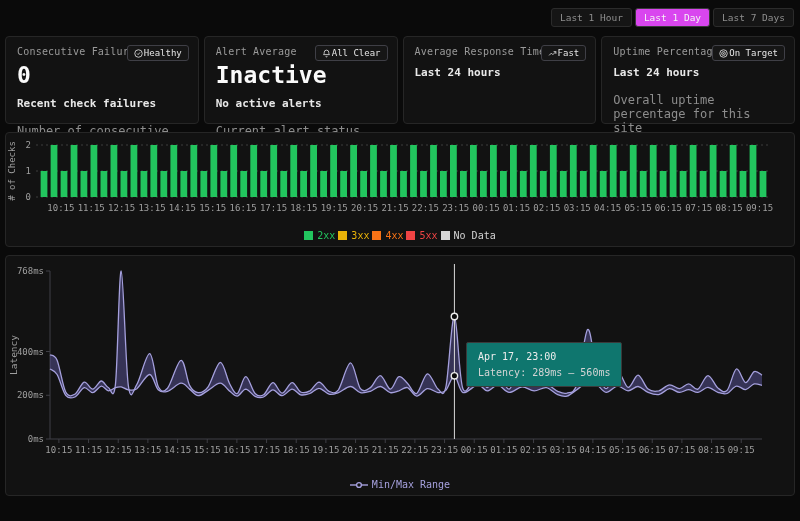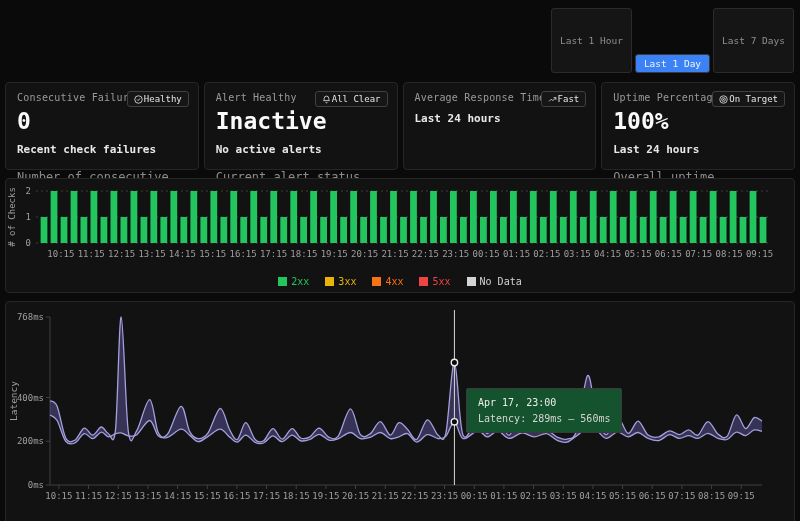--- a/index.html
+++ b/index.html
@@ -8,46 +8,46 @@
     width: 800px; height: 521px; background:#0a0a0a; overflow:hidden;
     font-family: "DejaVu Sans Mono", "Liberation Mono", monospace;
     color:#e5e5e5; padding:5px; position:relative;
   }
   
   .topbar { display:flex; justify-content:flex-end; gap:3px; margin:3px 1px 9px 0; }
   .range-btn {
     font-family:inherit; font-size:9.5px; color:#8f8f8f; background:#151515;
     border:1px solid #2b2b2b; border-radius:3px; padding:3px 8px; cursor:pointer;
   }
-  .range-btn.selected { background:#3b82f6; color:#f5f5f5; border-color:#3a3a3a;margin-top:46px; }
+  .range-btn.selected { background:#d946ef; color:#f5f5f5; border-color:#3a3a3a; }
   
   .cards { display:flex; gap:5px; }
   .card {
     flex:1; background:#121212; border:1px solid #262626; border-radius:4px;
     padding:9px 11px; height:88px; position:relative;
   }
   .card-title { font-size:10px; color:#9a9a9a; letter-spacing:0.2px; }
   .badge {
     position:absolute; top:8px; right:9px; display:flex; align-items:center; gap:1px;
     border:1px solid #3f3f46; border-radius:3px; padding:2px 6px; font-size:9px;
     color:#e5e5e5; background:#161616;
   }
   .badge svg { display:block; }
   .card-value { font-size:23px; font-weight:bold; color:#fafafa; margin-top:5px; }
   .card-sub { font-size:11px; font-weight:bold; color:#e8e8e8; margin-top:9px; }
   .card-desc { font-size:12px; color:#8d8d8d; margin-top:14px; }
   
   .panel { background:#121212; border:1px solid #262626; border-radius:4px; margin-top:8px; position:relative; }
   .panel svg { display:block; }
-  .legend-row { display:flex; justify-content:center; align-items:center; gap:16px; padding:1px 0 5px 0; font-size:10px; }
+  .legend-row { display:flex; justify-content:center; align-items:center; gap:3px; padding:1px 0 5px 0; font-size:10px; }
   .legend-item { display:flex; align-items:center; gap:4px; }
   .legend-swatch { width:9px; height:9px; display:inline-block; }
   
   .tooltip {
-    position:absolute; left:460px; top:86px; background:#14532d; border:1px solid #3a3a3a;
+    position:absolute; left:460px; top:86px; background:#0f766e; border:1px solid #3a3a3a;
     padding:8px 11px; font-size:10px; color:#d4d4d4; border-radius:2px; white-space:nowrap;
   }
   .tooltip-title { color:#ededed; margin-bottom:5px; }
 </style>
 </head>
 <body>
 
 <div class="app">
 
   <div class="topbar">
@@ -68,21 +68,21 @@
             </svg>
         </span>
         <span>Healthy</span>
       </div>
       <div class="card-value">0</div>
       <div class="card-sub">Recent check failures</div>
       <div class="card-desc">Number of consecutive failed checks</div>
     </div>
 
     <div class="card">
-      <div class="card-title">Alert Healthy</div>
+      <div class="card-title">Alert Average</div>
       <div class="badge">
         <span>
           <svg width="9" height="9" viewBox="0 0 24 24" fill="none" stroke="#d4d4d4" stroke-width="2.4">
               <path d="M6 9a6 6 0 1 1 12 0c0 5 2 6 2 6H4s2-1 2-6"></path>
               <path d="M10 19a2 2 0 0 0 4 0"></path>
             </svg>
         </span>
         <span>All Clear</span>
       </div>
       <div class="card-value">Inactive</div>
@@ -109,21 +109,20 @@
       <div class="badge">
         <span>
           <svg width="9" height="9" viewBox="0 0 24 24" fill="none" stroke="#d4d4d4" stroke-width="2.4">
               <circle cx="12" cy="12" r="10"></circle>
               <circle cx="12" cy="12" r="5"></circle>
               <circle cx="12" cy="12" r="1" fill="#d4d4d4"></circle>
             </svg>
         </span>
         <span>On Target</span>
       </div>
-      <div class="card-value">100%</div>
       <div class="card-sub">Last 24 hours</div>
       <div class="card-desc">Overall uptime percentage for this site</div>
     </div>
 
   </div>
 
   <div class="panel">
     <svg id="checks-svg" width="788" height="96" viewBox="0 0 788 96">
         <line x1="30" x2="764" y1="64" y2="64" stroke="#4a4a4a" stroke-dasharray="2 3" stroke-width="0.8"></line>
         <text x="25" y="67" text-anchor="end" fill="#9f9f9f" font-size="9" font-family="inherit">0</text>

